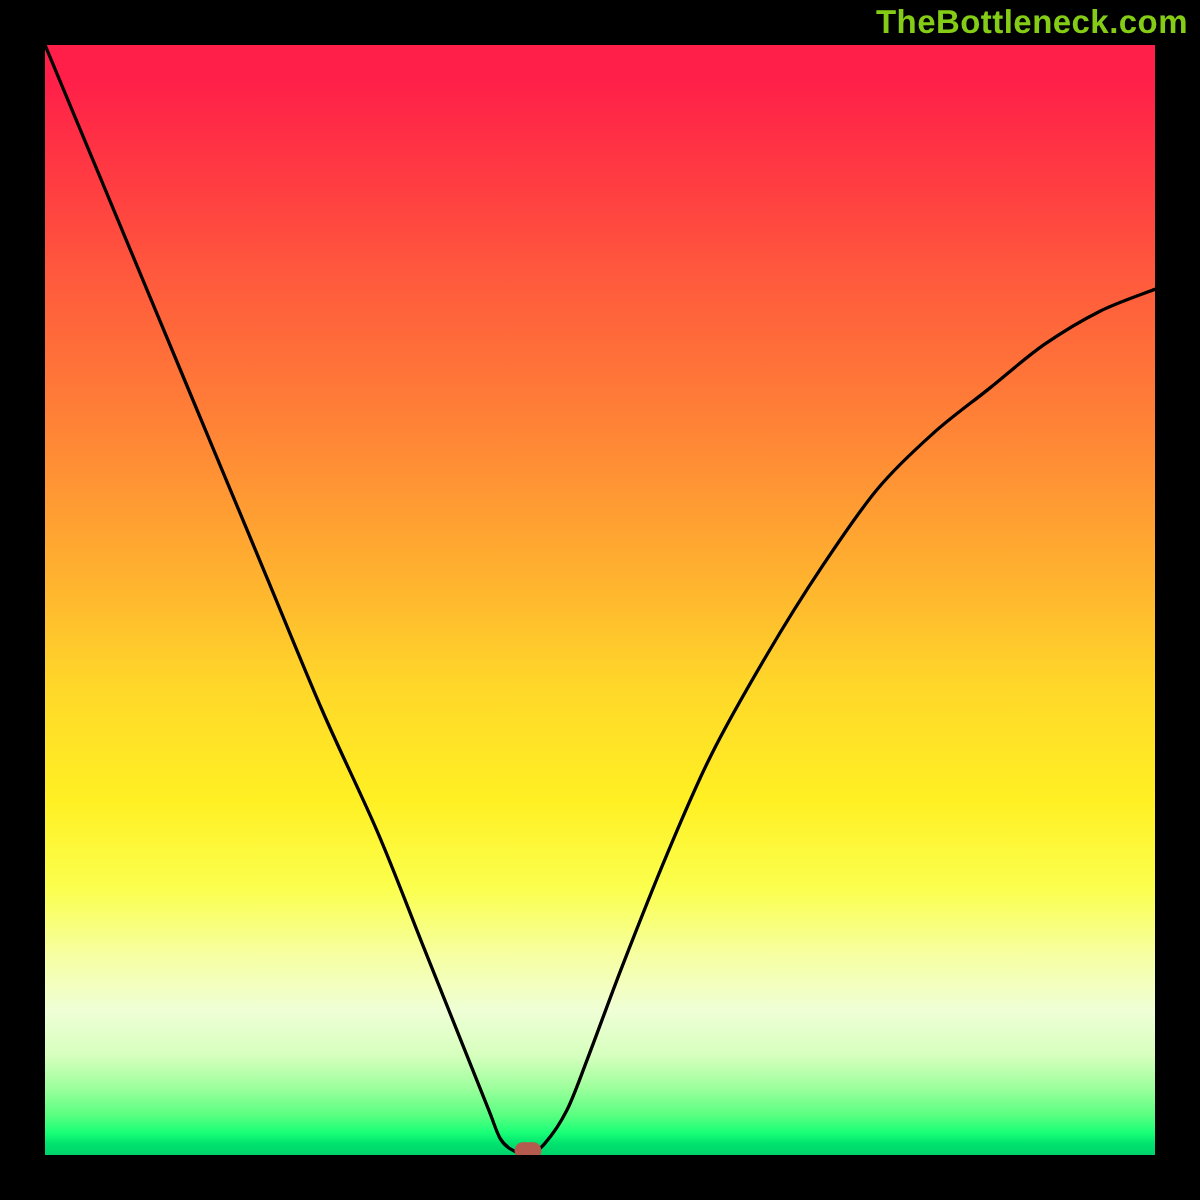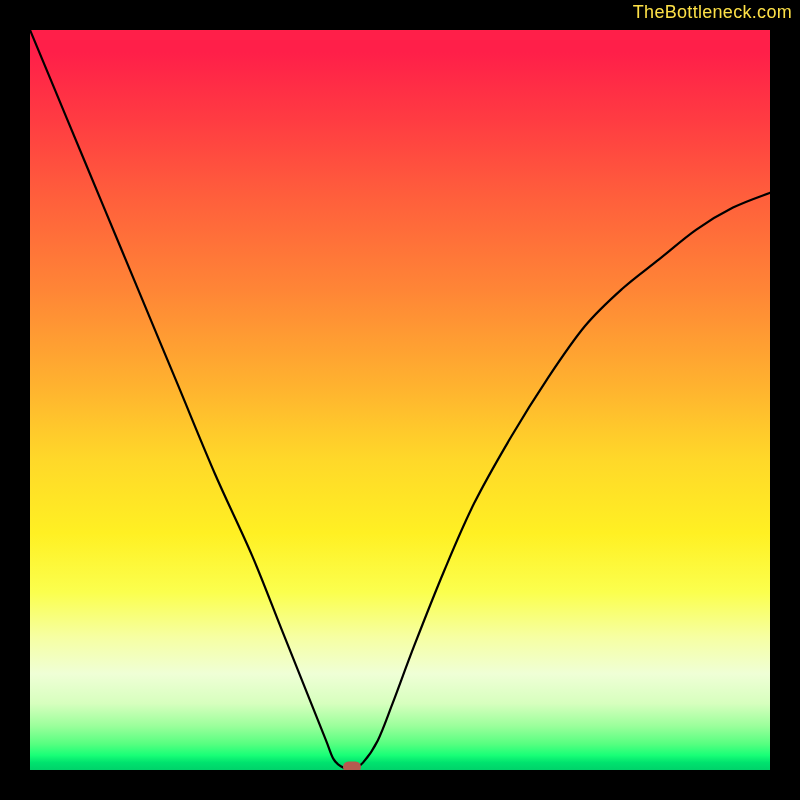--- a/index.html
+++ b/index.html
@@ -14,23 +14,23 @@
   .frame {
     position: relative;
     width: 800px;
     height: 800px;
     background: #000000;
   }
   .watermark {
     position: absolute;
     top: 2px;
     right: 8px;
-    color: #fde047;
-    font-size: 18px;
-    font-weight: 400;
+    color: #84cc16;
+    font-size: 22px;
+    font-weight: 700;
     letter-spacing: 0.3px;
     z-index: 5;
   }
   .plot-area {
     position: absolute;
     left: 30px;
     top: 30px;
     width: 740px;
     height: 740px;
     overflow: hidden;

